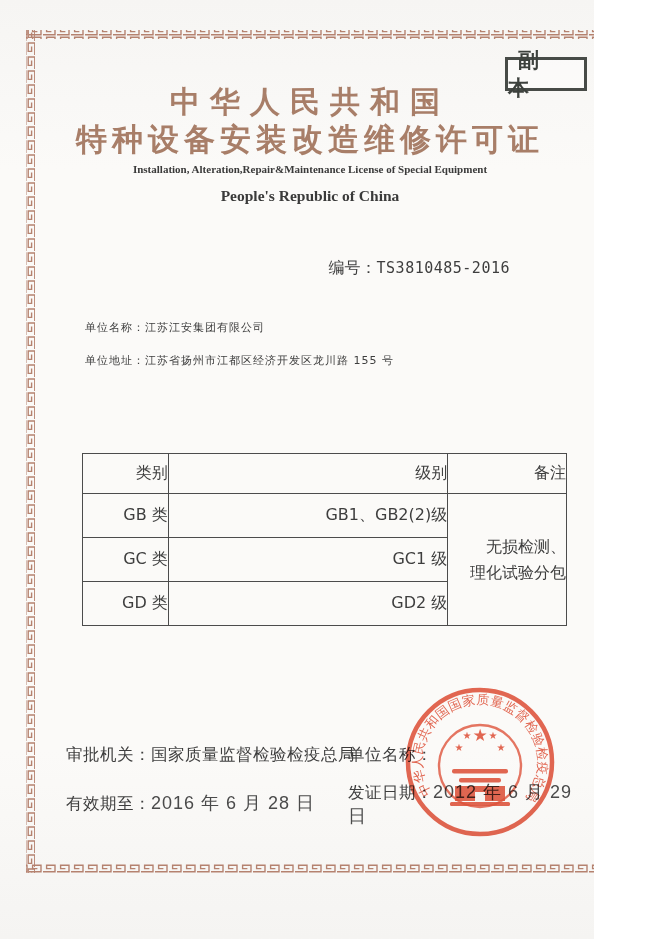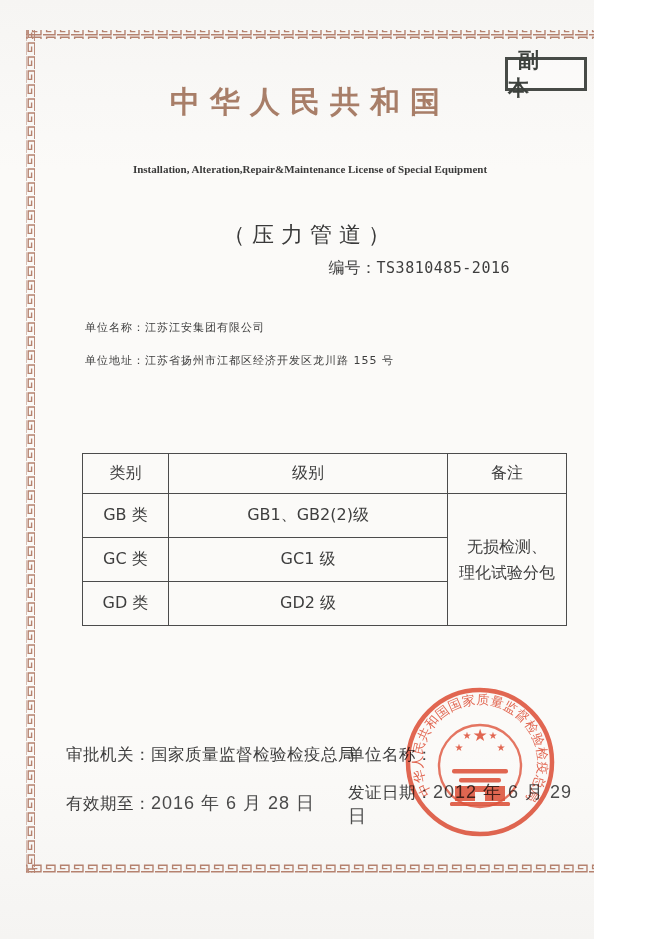--- a/index.html
+++ b/index.html
@@ -45,21 +45,21 @@
   table.grant {
     position: absolute;
     left: 82px; top: 453px;
     width: 485px;
     border-collapse: collapse;
     font-size: 16px;
     color: #3e3e3e;
   }
   table.grant th, table.grant td {
     border: 1.6px solid #4c4c4c;
-    text-align: center;
+    text-align: right;
     font-weight: normal;
     padding: 0;
   }
   table.grant tr.hdr   { height: 40px; }
   table.grant tr.data  { height: 44px; }
   td.remark-cell { text-align: left; vertical-align: middle; padding-left: 10px; line-height: 26px; }
 
   
   .footer-line { font-size: 16.5px; letter-spacing: 0.5px; }
   .fl-a1 { left: 66px;  top: 744px; }
@@ -92,22 +92,23 @@
     <rect x="26" y="864" width="594" height="9" fill="url(#meander-h)"></rect>
     <rect x="26" y="30" width="9" height="843" fill="url(#meander-v)"></rect>
     <rect x="611" y="30" width="9" height="843" fill="url(#meander-v)"></rect>
   </svg>
 
   <div class="abs badge">
     <span>副 本</span>
   </div>
 
   <div class="abs center title-cn-1" style="color:#a87e68">中华人民共和国</div>
+  <div class="abs center title-cn-2" style="color:#a87e68">特种设备安装改造维修许可证</div>
   <div class="abs center title-en-1">Installation, Alteration,Repair&amp;Maintenance License of Special Equipment</div>
-  <div class="abs center subtitle">（压力管道）</div>
+  <div class="abs center title-en-2">People's Republic of China</div>
 
   <div class="abs license-line">
     <span>编号：</span><span class="num">TS3810485-2016</span>
   </div>
 
   <div class="abs field-line unit-name">
     <span>单位名称：</span><span>江苏江安集团有限公司</span>
   </div>
   <div class="abs field-line unit-addr">
     <span>单位地址：</span><span>江苏省扬州市江都区经济开发区龙川路 155 号</span>

